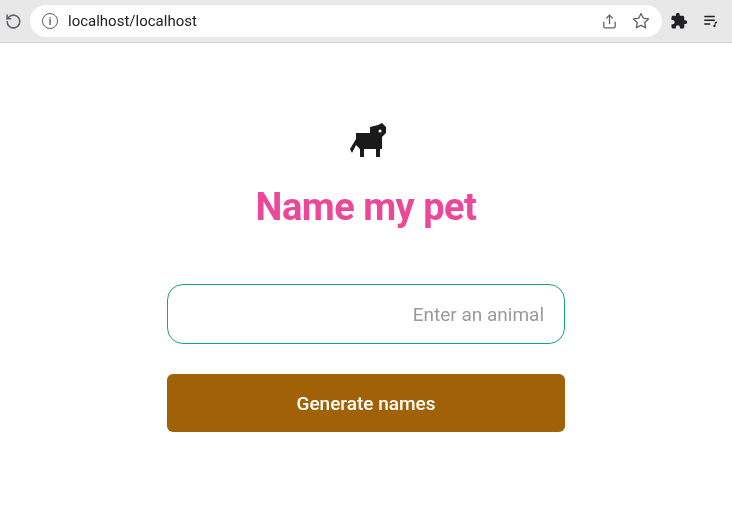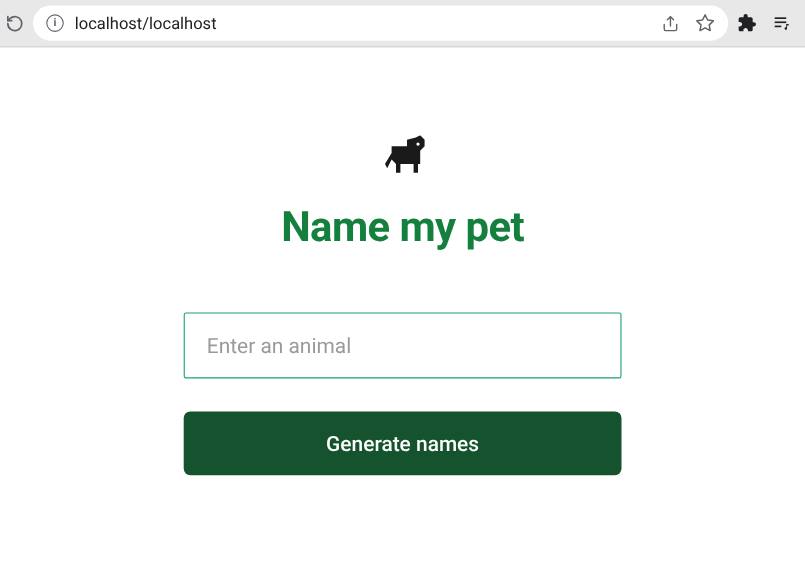--- a/index.html
+++ b/index.html
@@ -82,43 +82,44 @@
       flex-direction: column;
       align-items: center;
       padding-top: 80px;
     }
     .dog-icon {
       margin-bottom: 18px;
     }
     .page-title {
       font-size: 38px;
       font-weight: 700;
-      color: #15803d;
+      color: #ec4899;
       margin-bottom: 55px;
       letter-spacing: -0.5px;
     }
     .animal-input {
       width: 398px;
       height: 60px;
       border: 1px solid #17a37a;
-      border-radius: 2px;
+      border-radius: 16px;
       padding: 0 20px;
       font-size: 19px;
       color: #333;
       font-family: inherit;
       margin-bottom: 30px;
       outline: none;
+      text-align: right;
     }
     .animal-input::placeholder {
       color: #9a9a9a;
     }
     .generate-button {
       width: 398px;
       height: 58px;
-      background: #14532d;
+      background: #a16207;
       color: #fff;
       border: none;
       border-radius: 6px;
       font-size: 19px;
       font-weight: 500;
       cursor: pointer;
       font-family: inherit;
     }
   </style>
 </head>

